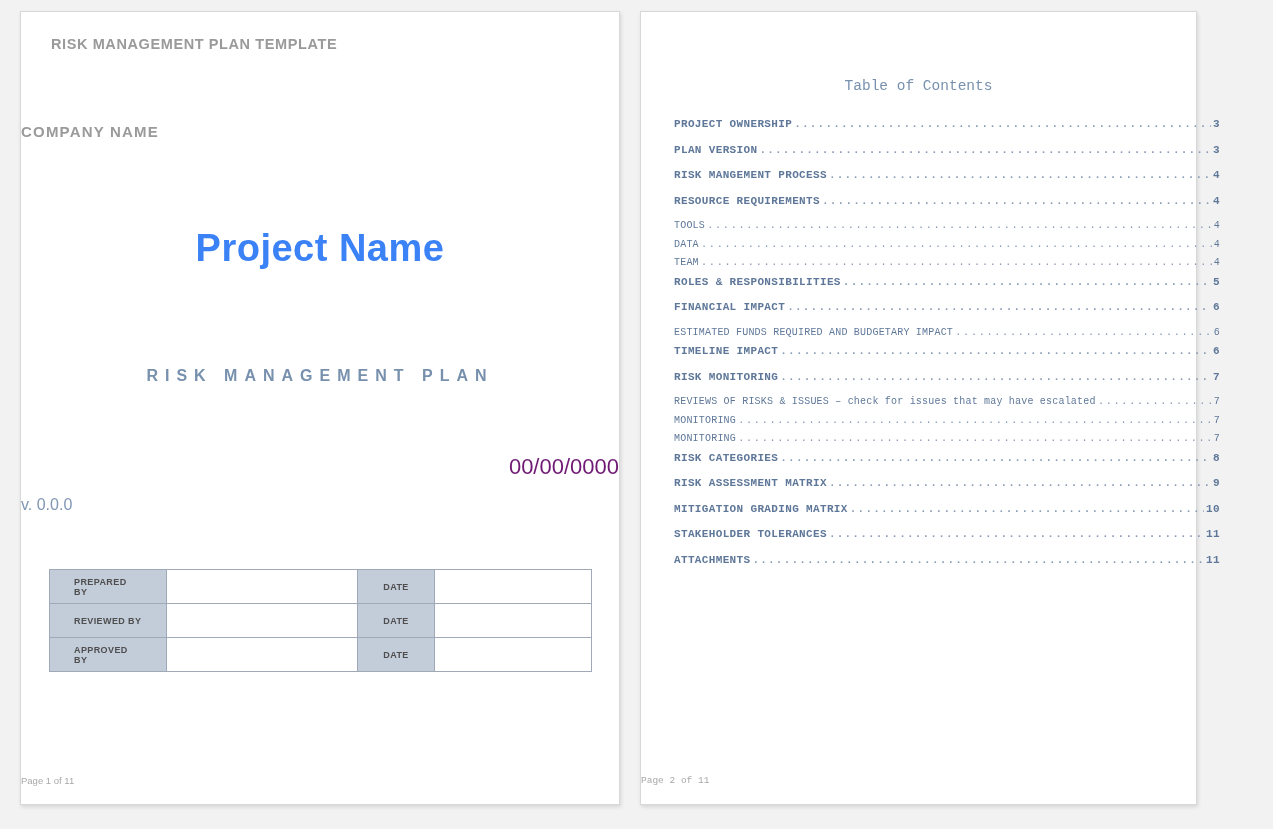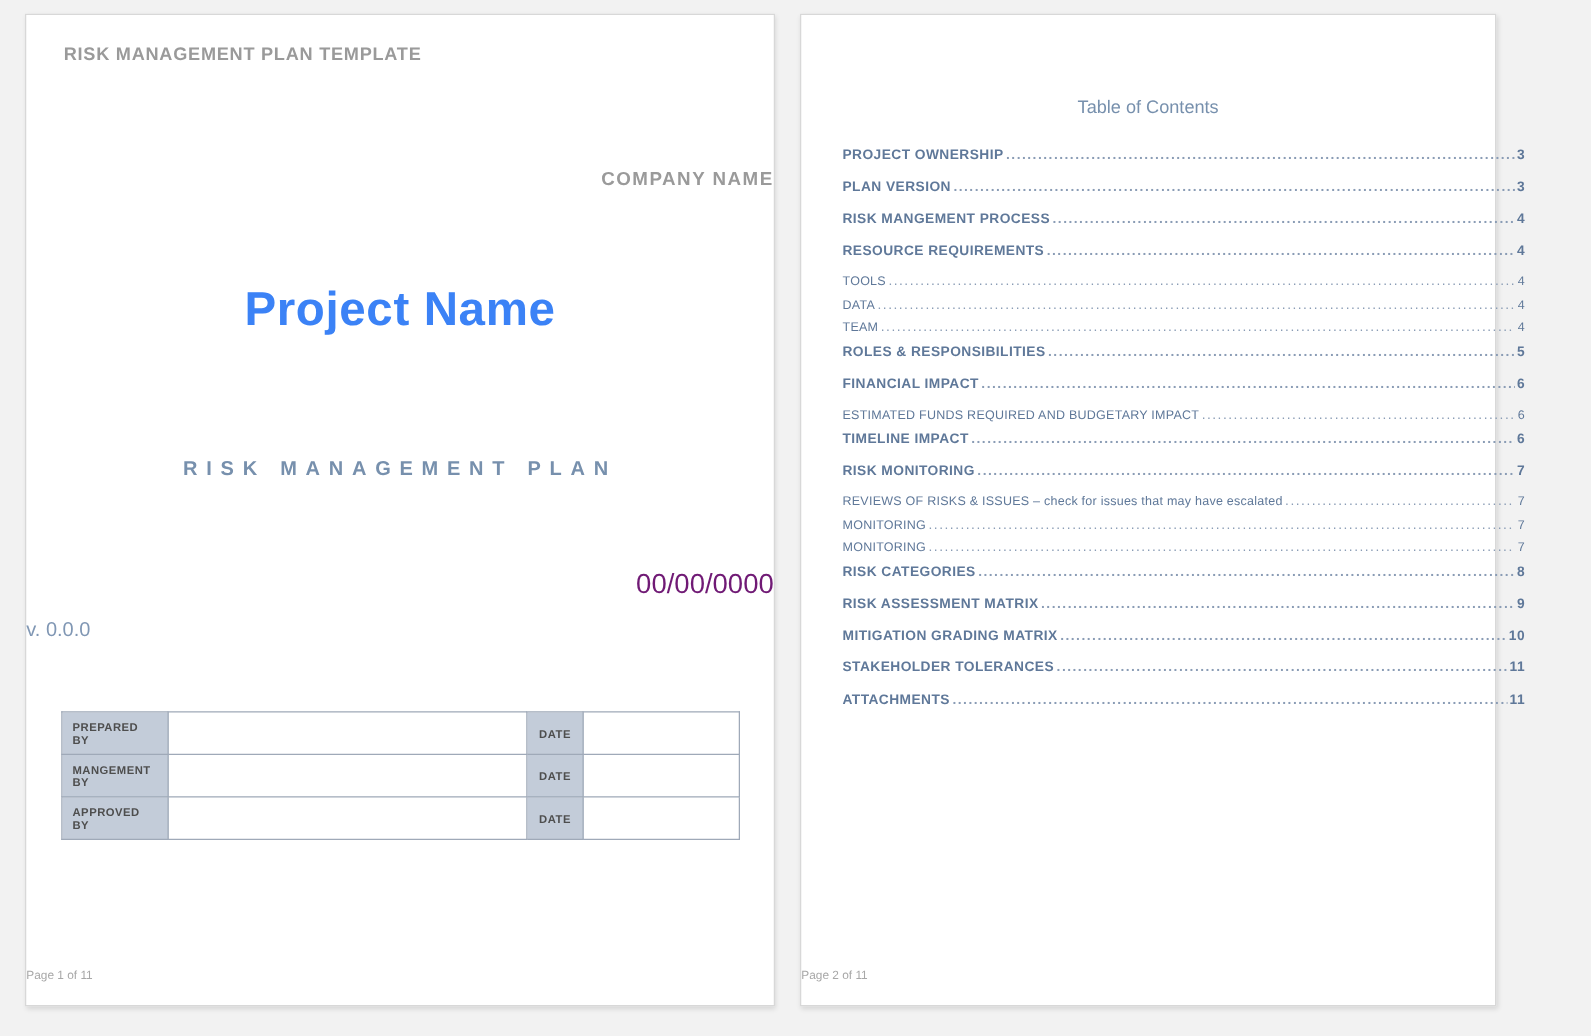--- a/index.html
+++ b/index.html
@@ -18,42 +18,41 @@
   .page {
     position: absolute;
     top: 11px;
     background: #ffffff;
     border: 1px solid #d8d8d8;
     box-shadow: 1px 2px 4px rgba(0,0,0,0.12);
     box-sizing: border-box;
     height: 794px;
   }
   #page1 { left: 20px; width: 600px; }
-  #page2 { left: 640px; width: 557px; }
+  #page2 { left: 640px; width: 557px; font-family: Liberation Mono, monospace; }
 
   
   .p1-header {
     position: absolute;
     left: 30px;
     top: 24px;
     font-size: 14.5px;
     font-weight: bold;
     letter-spacing: 0.6px;
     color: #9a9a9a;
   }
   .p1-company {
     position: absolute;
     left: 0; right: 0;
     top: 111px;
-    text-align: right;
+    text-align: left;
     font-size: 15px;
     font-weight: bold;
     letter-spacing: 1.2px;
     color: #9a9a9a;
-    margin-top: 12px;
   }
   .p1-project {
     position: absolute;
     left: 0; right: 0;
     top: 215px;
     text-align: center;
     font-size: 38px;
     font-weight: bold;
     letter-spacing: 0.5px;
     color: #3b82f6;
@@ -88,21 +87,21 @@
     position: absolute;
     left: 28px;
     top: 557px;
     width: 543px;
     border-collapse: collapse;
     table-layout: fixed;
   }
   .sign-table td {
     border: 1px solid #9fa9b8;
     height: 33px;
-    padding: 0 8px;
+    padding: 0 24px;
     font-size: 9px;
     font-weight: bold;
     letter-spacing: 0.4px;
     color: #4e4e4e;
     vertical-align: middle;
   }
   .sign-table td.lbl {
     background: #c3ccd9;
     width: 68px;
   }
@@ -187,21 +186,21 @@
 
     <table class="sign-table">
       <tbody>
         <tr>
           <td class="lbl">PREPARED BY</td>
           <td class="fill"></td>
           <td class="datelbl">DATE</td>
           <td class="datefill"></td>
         </tr>
         <tr>
-          <td class="lbl">MANGEMENT BY</td>
+          <td class="lbl">REVIEWED BY</td>
           <td class="fill"></td>
           <td class="datelbl">DATE</td>
           <td class="datefill"></td>
         </tr>
         <tr>
           <td class="lbl">APPROVED BY</td>
           <td class="fill"></td>
           <td class="datelbl">DATE</td>
           <td class="datefill"></td>
         </tr>

